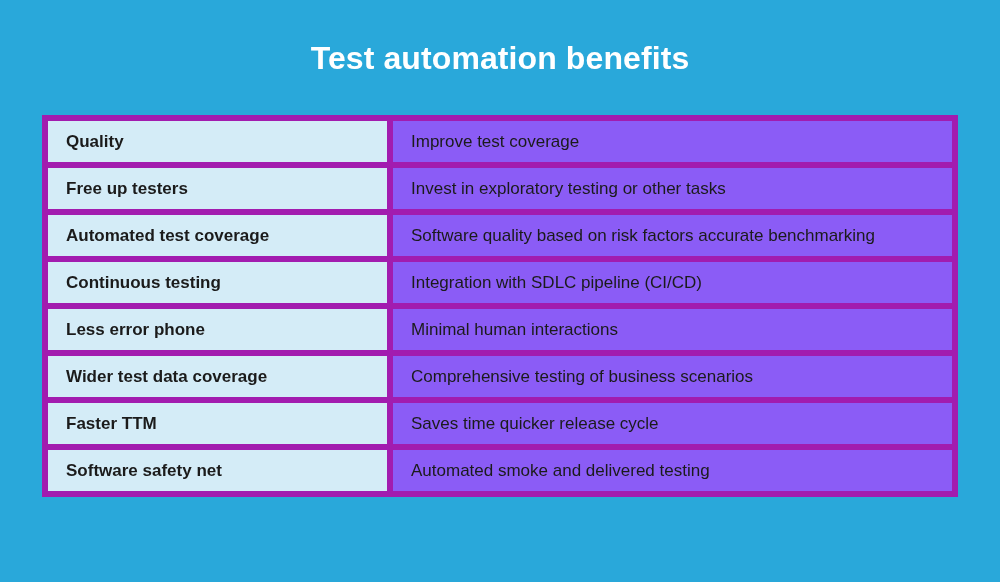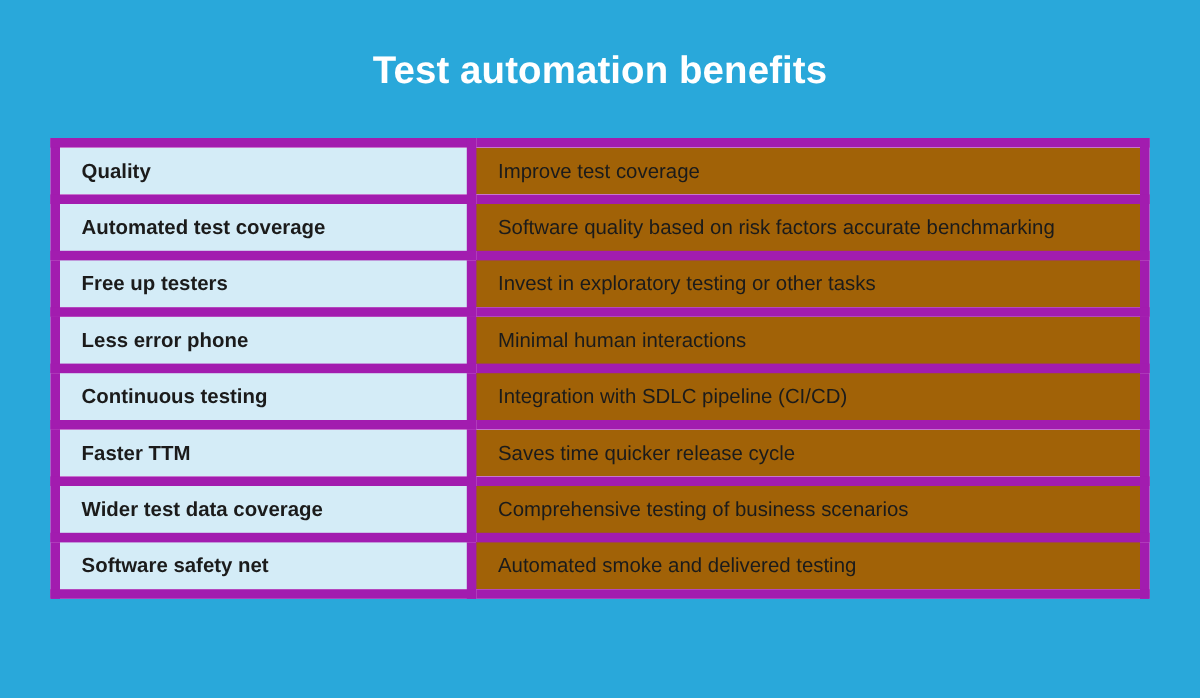--- a/index.html
+++ b/index.html
@@ -39,83 +39,83 @@
     top: 115px;
     width: 916px;
     border-collapse: collapse;
     table-layout: fixed;
     background: #ffffff;
   }
   .benefits-table tr {
     height: 47px;
   }
   .benefits-table td {
-    border: 8px solid #a21caf;
+    border: 6px solid #a21caf;
     padding: 0 18px;
     vertical-align: middle;
     font-size: 17px;
     color: #1b1b1b;
     line-height: 22px;
     overflow: hidden;
     white-space: nowrap;
     margin-top: 30px;
   }
   .col-term {
     width: 303px;
     background: #d4ecf7;
     font-weight: bold;
   }
   .col-desc {
-    background: #a16207;
+    background: #8b5cf6;
     font-weight: normal;
   }
 </style>
 </head>
 <body>
 
 <div class="page">
 
   <div class="page-title">Test automation benefits</div>
 
   <table class="benefits-table">
     <tbody>
 
       <tr>
         <td class="col-term">Quality</td>
         <td class="col-desc">Improve test coverage</td>
       </tr>
 
       <tr>
+        <td class="col-term">Free up testers</td>
+        <td class="col-desc">Invest in exploratory testing or other tasks</td>
+      </tr>
+
+      <tr>
         <td class="col-term">Automated test coverage</td>
         <td class="col-desc">Software quality based on risk factors accurate benchmarking</td>
       </tr>
 
       <tr>
-        <td class="col-term">Free up testers</td>
-        <td class="col-desc">Invest in exploratory testing or other tasks</td>
+        <td class="col-term">Continuous testing</td>
+        <td class="col-desc">Integration with SDLC pipeline (CI/CD)</td>
       </tr>
 
       <tr>
         <td class="col-term">Less error phone</td>
         <td class="col-desc">Minimal human interactions</td>
       </tr>
 
       <tr>
-        <td class="col-term">Continuous testing</td>
-        <td class="col-desc">Integration with SDLC pipeline (CI/CD)</td>
+        <td class="col-term">Wider test data coverage</td>
+        <td class="col-desc">Comprehensive testing of business scenarios</td>
       </tr>
 
       <tr>
         <td class="col-term">Faster TTM</td>
         <td class="col-desc">Saves time quicker release cycle</td>
-      </tr>
-
-      <tr>
-        <td class="col-term">Wider test data coverage</td>
-        <td class="col-desc">Comprehensive testing of business scenarios</td>
       </tr>
 
 
       <tr>
         <td class="col-term">Software safety net</td>
         <td class="col-desc">Automated smoke and delivered testing</td>
       </tr>
 
     </tbody>
   </table>

